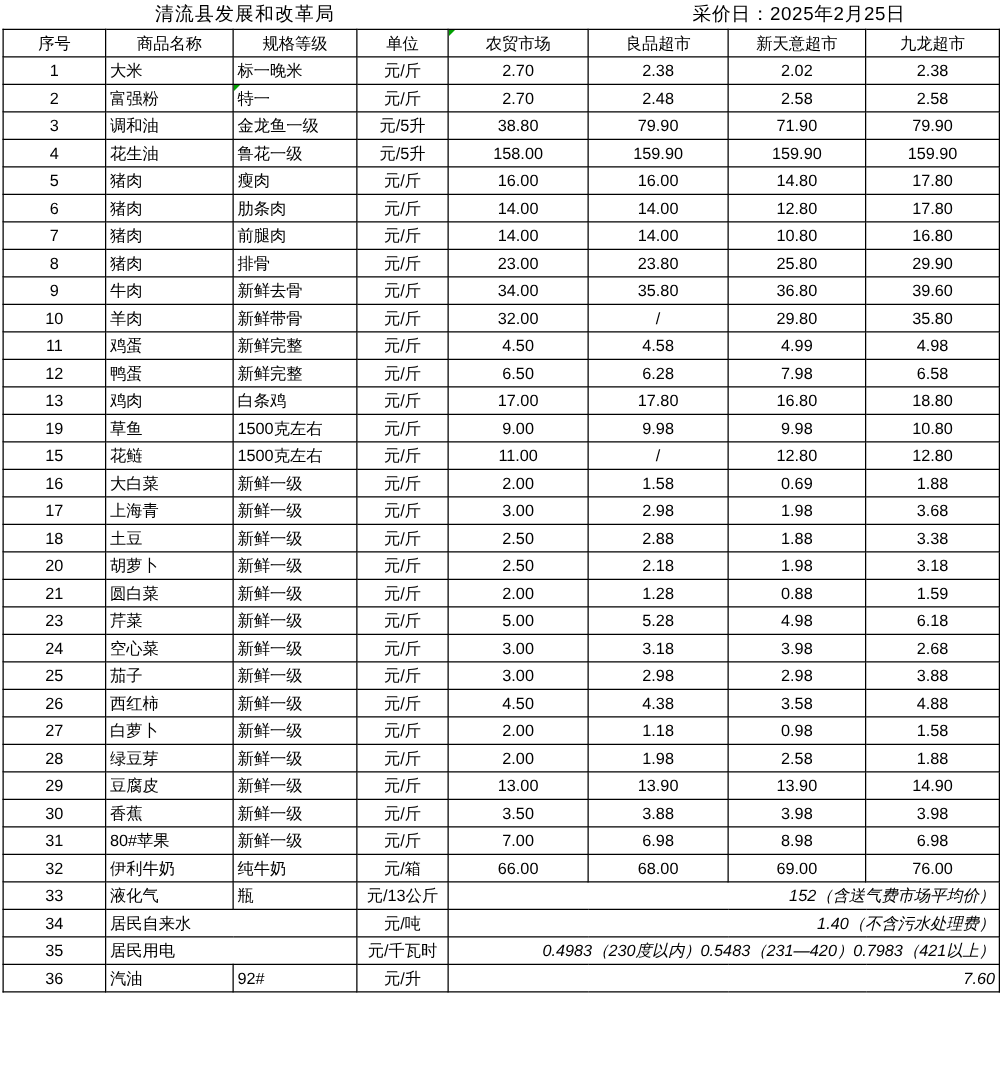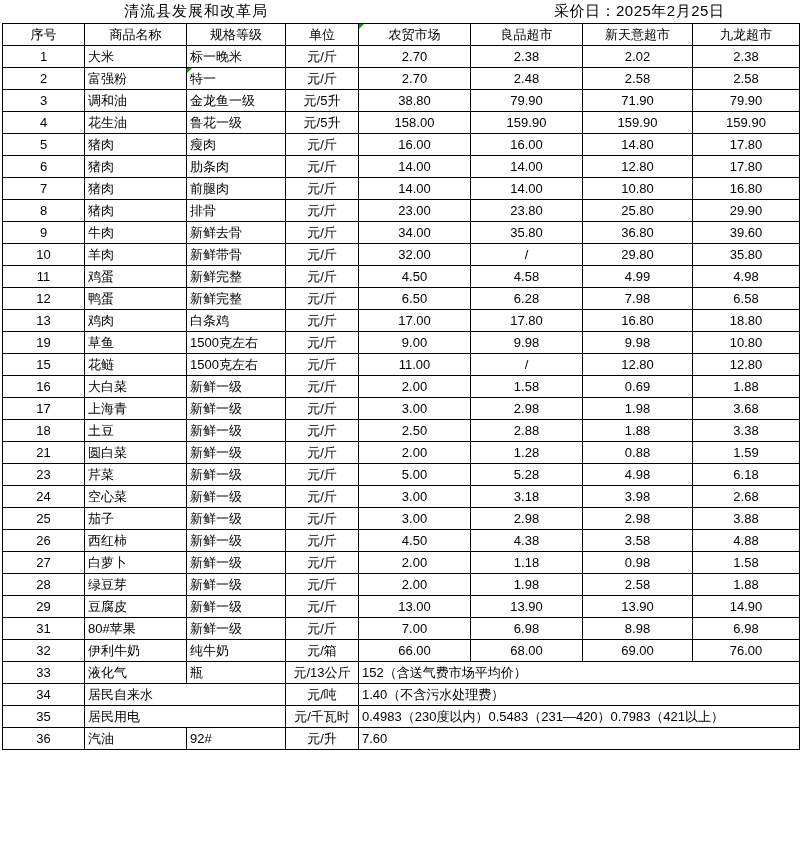--- a/index.html
+++ b/index.html
@@ -22,21 +22,21 @@
     height:21px;line-height:21px;
     padding:0 3px;font-size:13px;font-weight:normal;
     white-space:nowrap;overflow:hidden;box-sizing:content-box;
     position:relative;
   }
   .price th{text-align:center;}
   .c{text-align:center;}
   .l{text-align:left;padding-left:3px;}
   .num{font-size:13.5px;}
   .unit{font-size:12.5px;padding:0 1px;}
-  .merged{text-align:left;}
+  .merged{text-align:right;font-style:italic;}
   .small{font-size:11.5px;}
   
   .corner-flag{
     position:absolute;top:0;left:0;width:0;height:0;
     border-top:5px solid #00A000;border-right:5px solid transparent;
     display:block;
   }
 </style>
 </head>
 <body>
@@ -244,20 +244,30 @@
         <td class="c">18</td>
         <td class="l">土豆</td>
         <td class="l">新鲜一级</td>
         <td class="c unit">元/斤</td>
         <td class="c num">2.50</td>
         <td class="c num">2.88</td>
         <td class="c num">1.88</td>
         <td class="c num">3.38</td>
       </tr>
       <tr>
+        <td class="c">20</td>
+        <td class="l">胡萝卜</td>
+        <td class="l">新鲜一级</td>
+        <td class="c unit">元/斤</td>
+        <td class="c num">2.50</td>
+        <td class="c num">2.18</td>
+        <td class="c num">1.98</td>
+        <td class="c num">3.18</td>
+      </tr>
+      <tr>
         <td class="c">21</td>
         <td class="l">圆白菜</td>
         <td class="l">新鲜一级</td>
         <td class="c unit">元/斤</td>
         <td class="c num">2.00</td>
         <td class="c num">1.28</td>
         <td class="c num">0.88</td>
         <td class="c num">1.59</td>
       </tr>
       <tr>
@@ -322,20 +332,30 @@
       </tr>
       <tr>
         <td class="c">29</td>
         <td class="l">豆腐皮</td>
         <td class="l">新鲜一级</td>
         <td class="c unit">元/斤</td>
         <td class="c num">13.00</td>
         <td class="c num">13.90</td>
         <td class="c num">13.90</td>
         <td class="c num">14.90</td>
+      </tr>
+      <tr>
+        <td class="c">30</td>
+        <td class="l">香蕉</td>
+        <td class="l">新鲜一级</td>
+        <td class="c unit">元/斤</td>
+        <td class="c num">3.50</td>
+        <td class="c num">3.88</td>
+        <td class="c num">3.98</td>
+        <td class="c num">3.98</td>
       </tr>
       <tr>
         <td class="c">31</td>
         <td class="l">80#苹果</td>
         <td class="l">新鲜一级</td>
         <td class="c unit">元/斤</td>
         <td class="c num">7.00</td>
         <td class="c num">6.98</td>
         <td class="c num">8.98</td>
         <td class="c num">6.98</td>

